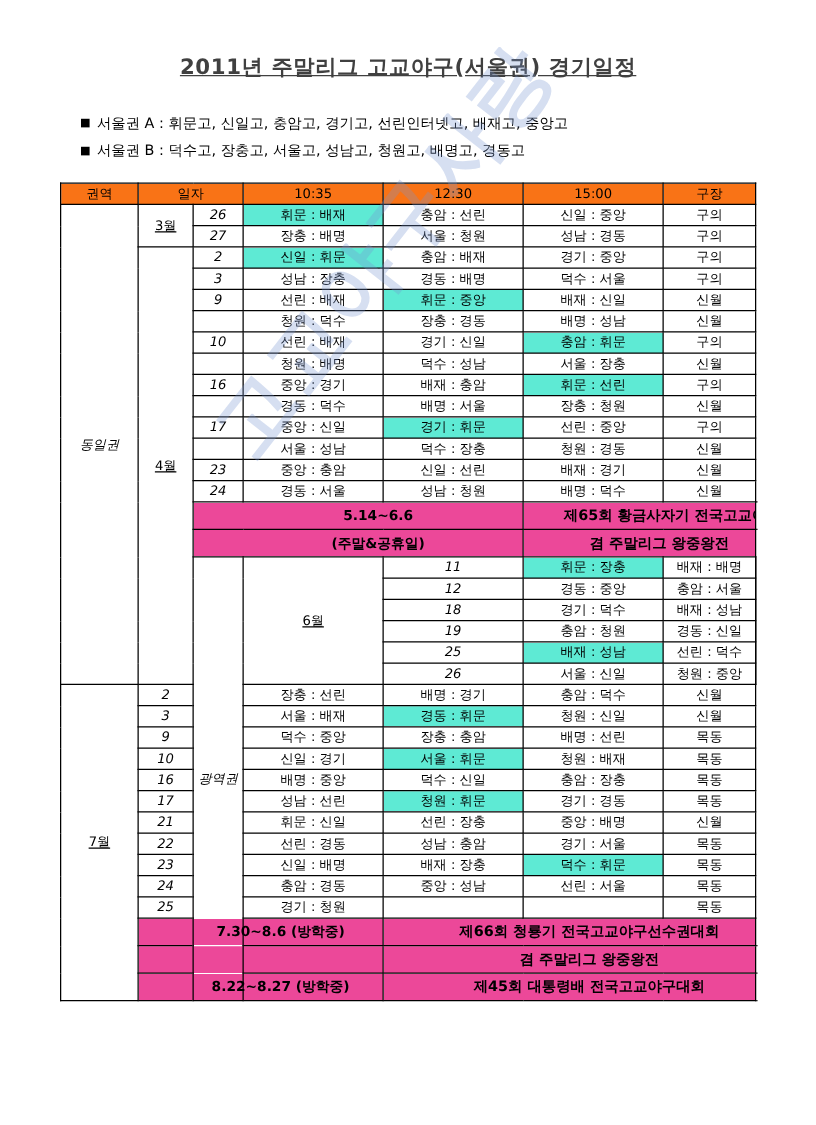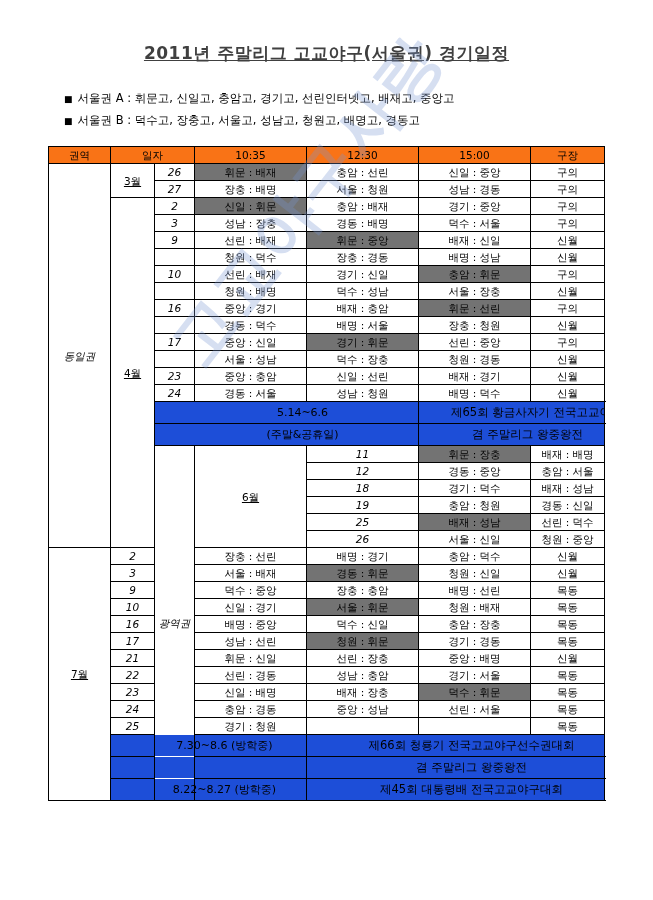--- a/index.html
+++ b/index.html
@@ -83,26 +83,26 @@
     text-decoration: underline;
   }
   td.day {
     font-weight: bold;
     font-size: 10.5px;
     text-align: right;
     padding-right: 6px;
     font-style: italic;
   }
   td.hl {
-    background: #737373;
+    background: #5eead4;
     font-weight: bold;
   }
   tr.special td {
-    background: #1d4ed8;
-    font-weight: normal;
+    background: #ec4899;
+    font-weight: bold;
     font-size: 11.5px;
     height: 21px;
     line-height: 21px;
     padding-left: 32px;
   }
   tr.special td.lbl {
     font-size: 11px;
   }
   .watermark {
     position: absolute;

